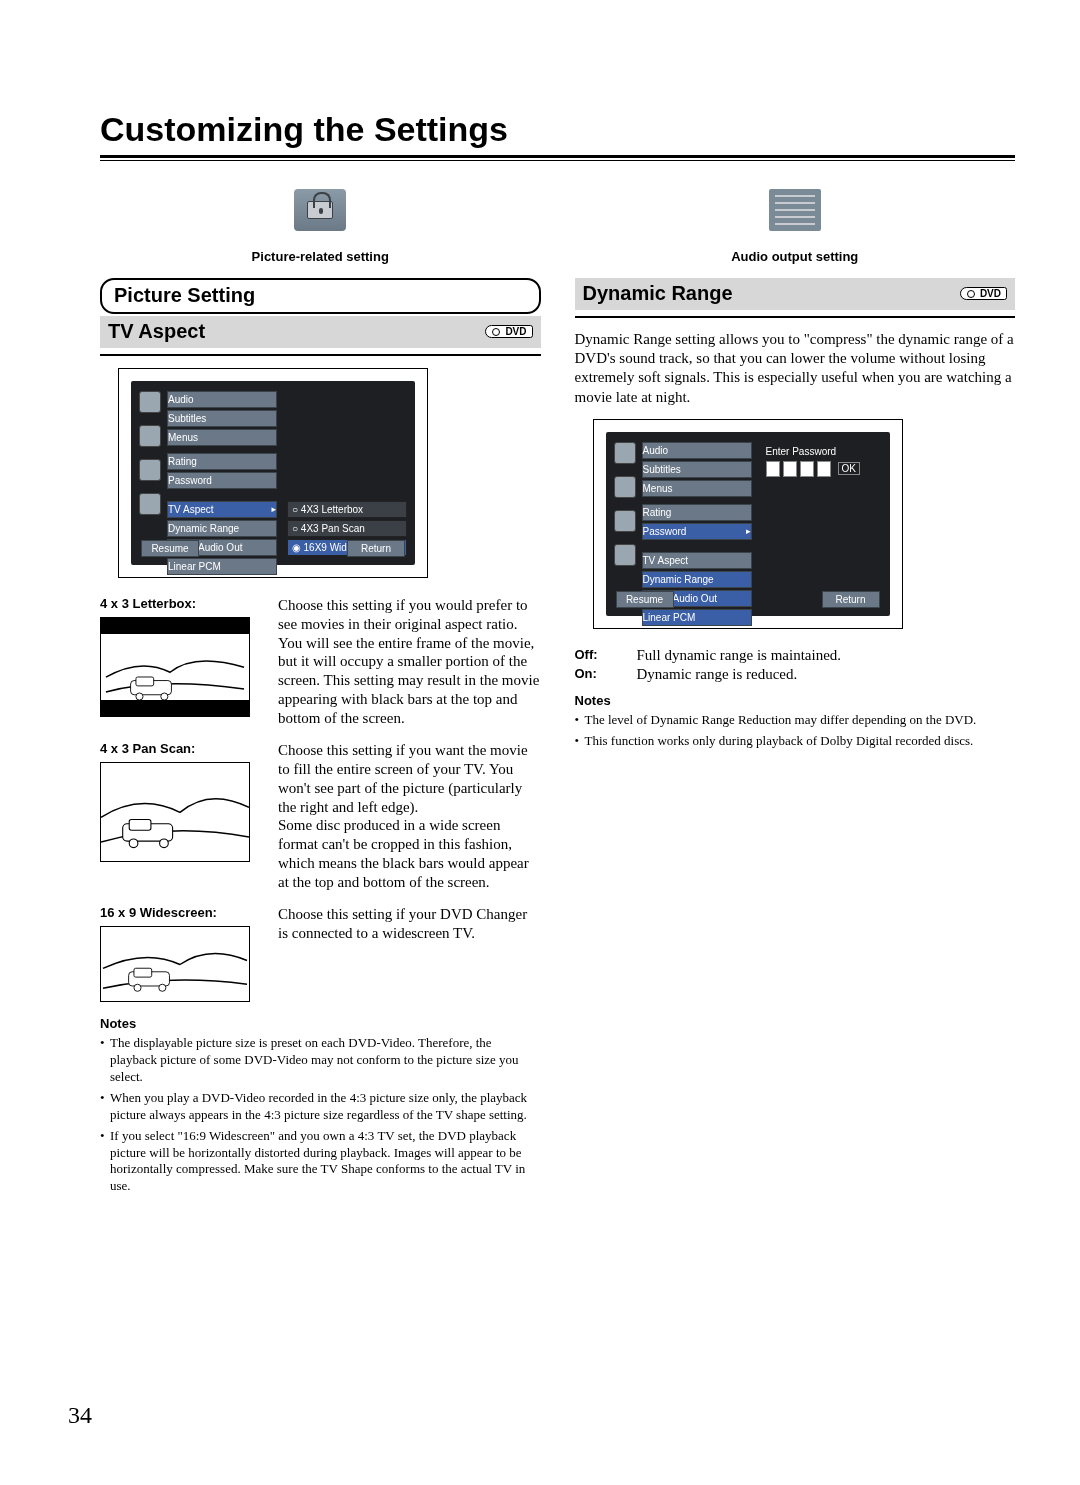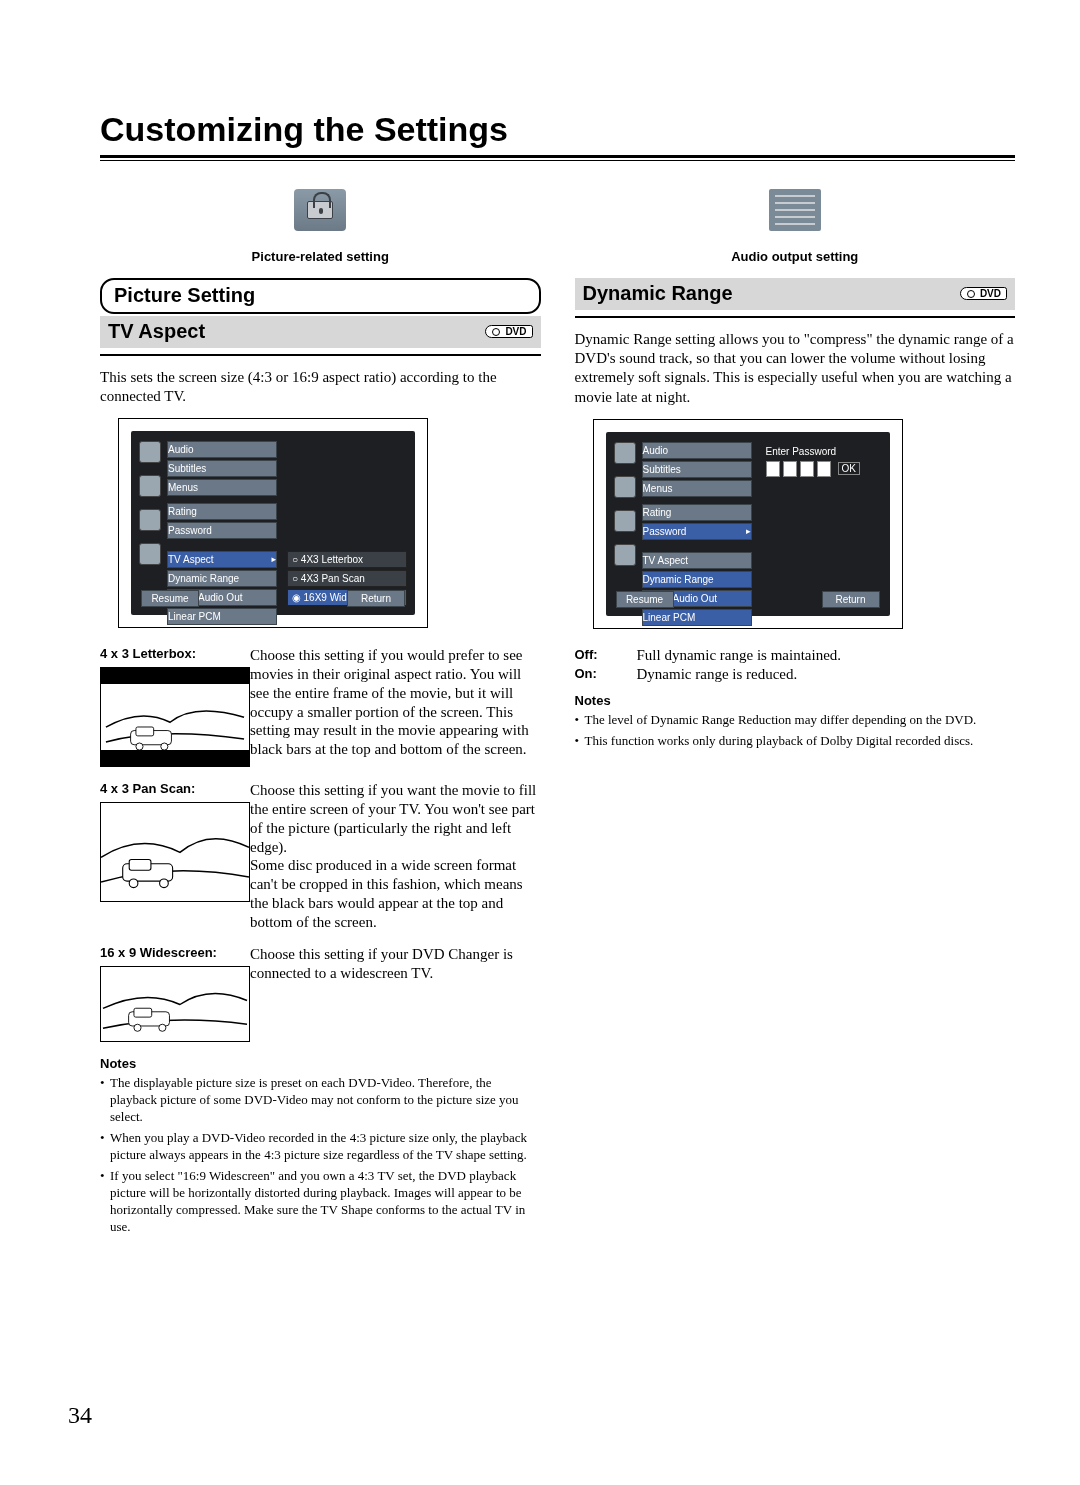--- a/index.html
+++ b/index.html
@@ -103,21 +103,21 @@
     position:absolute; bottom:8px; width:58px; text-align:center;
     background:#6a7887; color:#fff; font:10px Arial; padding:2px 0; border:1px solid #3b434b;
   }
   .ms-btn.l{ left:10px;} .ms-btn.r{ right:10px;}
   .ms-pw{ position:absolute; right:14px; top:14px; width:110px;}
   .ms-pw .lbl{ color:#fff; font:10px Arial; margin-bottom:4px;}
   .ms-pw .boxes{ display:flex; gap:3px; align-items:center;}
   .ms-pw .b{ width:14px; height:16px; background:#fff; border:1px solid #888;}
   .ms-pw .ok{ margin-left:4px; color:#fff; font:10px Arial; border:1px solid #888; padding:0 3px;}
 
-  .option-row{ display:flex; margin-bottom:14px; }
+  .option-row{ display:flex; gap:28px; margin-bottom:14px; }
   .opt-left{ width:150px; flex:0 0 auto;}
   .opt-label{ font-family:Arial; font-weight:bold; font-size:13px; margin-bottom:6px;}
   .tv-illus{ width:150px; border:1px solid #000; background:#fff; position:relative; overflow:hidden;}
   .tv-illus.letterbox{ height:100px;}
   .tv-illus.pan{ height:100px;}
   .tv-illus.wide{ height:76px;}
   .tv-illus .bar{ position:absolute; left:0; right:0; height:16px; background:#000;}
   .tv-illus .bar.top{ top:0;} .tv-illus .bar.bot{ bottom:0;}
   .tv-illus svg{ position:absolute; inset:0; }
   .opt-right{ flex:1; font-size:15px; line-height:1.25;}
@@ -154,21 +154,20 @@
       <div class="bold-sans">Picture-related setting</div>
     </div>
 
     <div class="pill-heading">Picture Setting</div>
     <div class="sub-heading-row">
       <div class="sub-heading">TV Aspect</div>
       <span class="dvd-badge">DVD</span>
     </div>
     <div class="divider"></div>
 
-    <p class="body-text">This sets the screen size (4:3 or 16:9 aspect ratio) according to the connected TV.</p>
 
     <div class="menu-screenshot">
       <div class="ms-inner">
         <div class="ms-left">
             <div class="ic"></div>
             <div class="ic"></div>
             <div class="ic"></div>
             <div class="ic"></div>
           </div>
         <div class="ms-group ms-g1">

